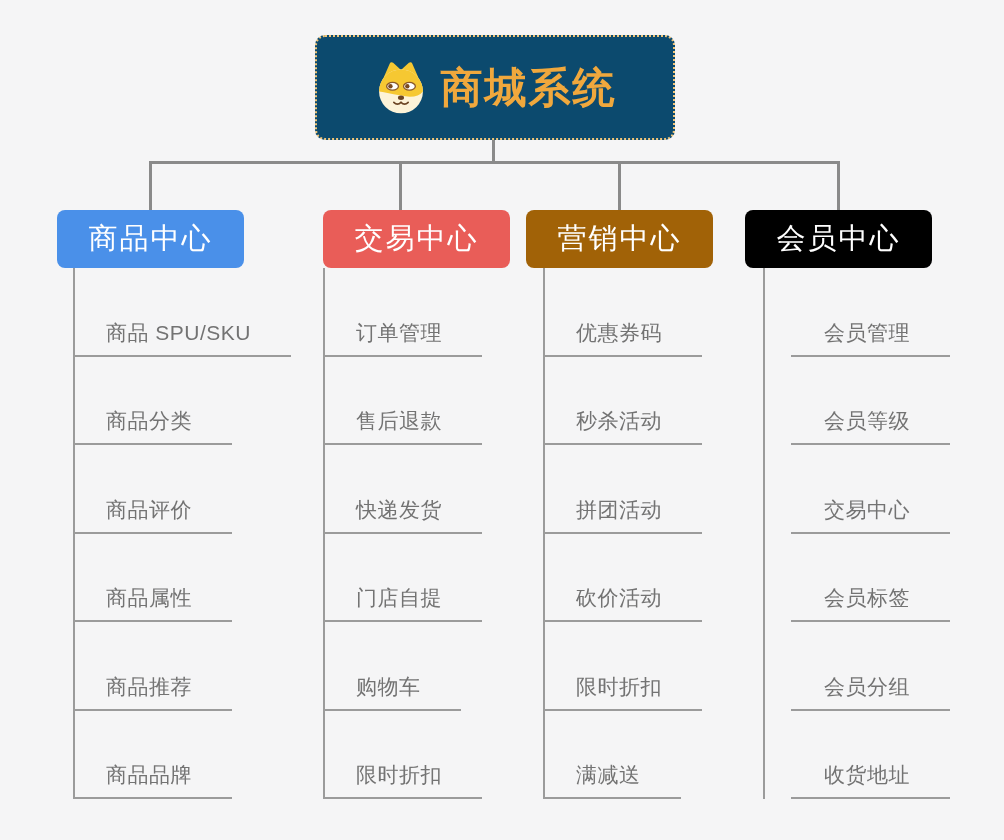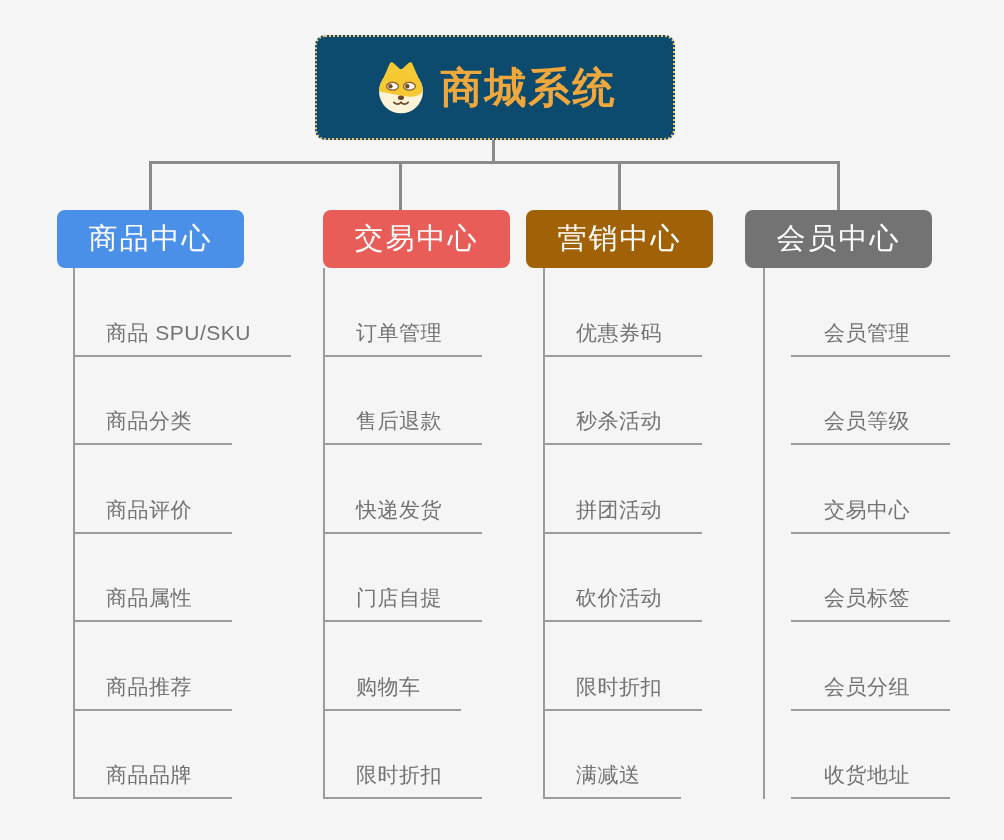--- a/index.html
+++ b/index.html
@@ -138,21 +138,21 @@
 
   <div class="branch-box branch-0" style="background-color: rgb(74, 144, 233);">
     <span class="branch-label">商品中心</span>
   </div>
   <div class="branch-box branch-1" style="background-color: rgb(233, 93, 88);">
     <span class="branch-label">交易中心</span>
   </div>
   <div class="branch-box branch-2" style="background-color: #a16207;">
     <span class="branch-label">营销中心</span>
   </div>
-  <div class="branch-box branch-3" style="background-color: #737373; align-items: center;">
+  <div class="branch-box branch-3" style="background-color: #000000; align-items: center;">
     <span class="branch-label">会员中心</span>
   </div>
 
   <div class="column col-0">
     <div class="vline"></div>
     <div class="leaves">
       <div class="leaf">
           <span class="leaf-label">商品 SPU/SKU</span>
         </div>
       <div class="leaf">

